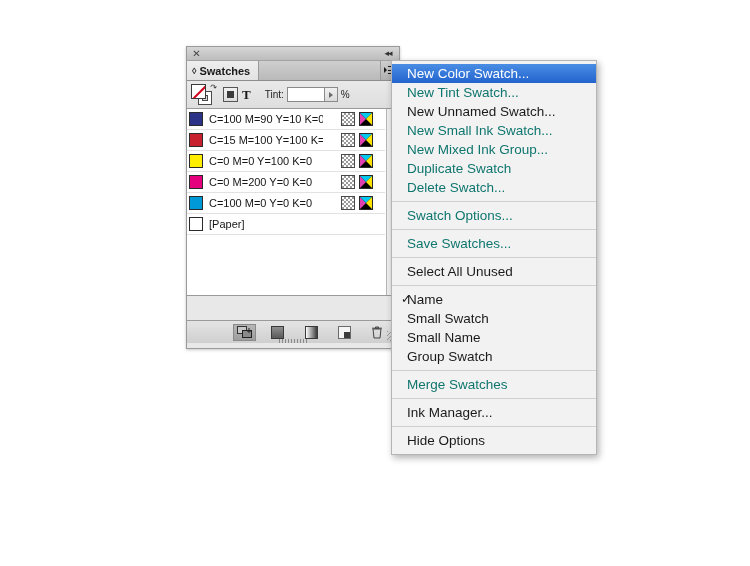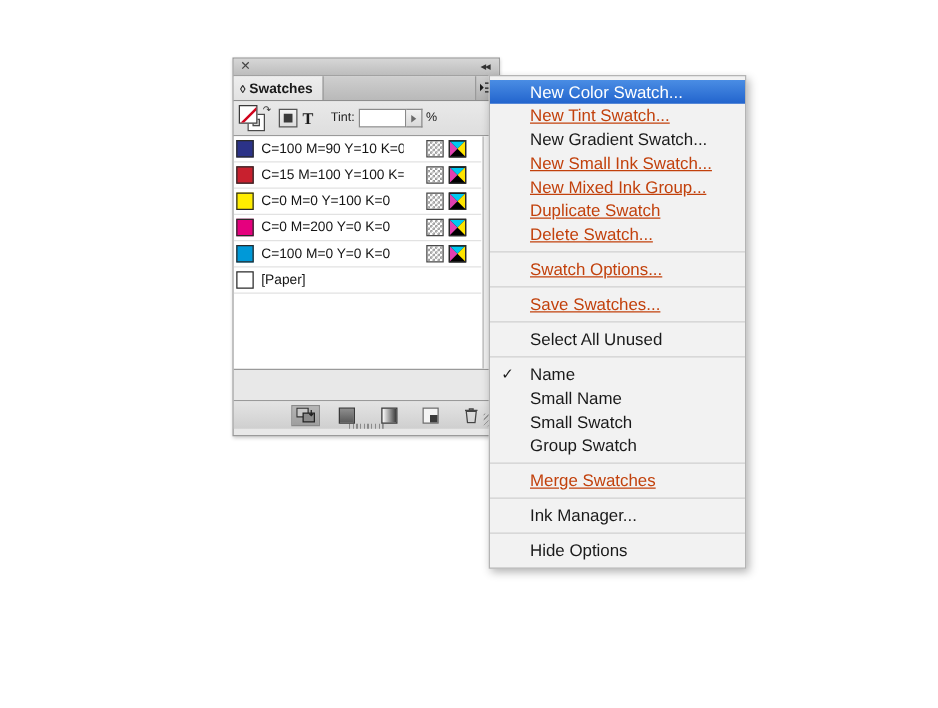--- a/index.html
+++ b/index.html
@@ -408,27 +408,27 @@
     border: 1px solid #b4b4b4;
     box-shadow: 2px 3px 7px rgba(0,0,0,0.30);
     box-sizing: border-box;
     padding: 3px 0 4px 0;
     font-size: 13.5px;
     color: #1a1a1a;
   }
   .menu-item {
     height: 19px;
     line-height: 19px;
-    padding-left: 32px;
+    padding-left: 15px;
     white-space: nowrap;
     cursor: default;
     position: relative;
     font-size: 13.5px;
   }
-  .menu-item.disabled { color: #c2410c; text-decoration: underline; }
+  .menu-item.disabled { color: #0f766e; }
   .menu-item.highlighted {
     background: linear-gradient(to bottom,#4a8de4 0%, #2264cd 100%);
     color: #ffffff;
   }
   .menu-item .check {
     position: absolute;
     left: 9px;
     top: 0;
     font-size: 12px;
     color: #1a1a1a;
@@ -600,35 +600,35 @@
           <path d="M1 3.2 h10" stroke="#444" stroke-width="1"></path>
           <path d="M4.5 2 h3 v1.2 h-3 z" fill="none" stroke="#444" stroke-width="1"></path>
         </svg>
       </div>
     </div>
 </div>
 
 <div id="panel-menu">
     <div class="menu-item highlighted"><span>New Color Swatch...</span></div>
     <div class="menu-item disabled"><span>New Tint Swatch...</span></div>
-    <div class="menu-item"><span>New Gradient Swatch...</span></div>
+    <div class="menu-item"><span>New Unnamed Swatch...</span></div>
     <div class="menu-item disabled"><span>New Small Ink Swatch...</span></div>
     <div class="menu-item disabled"><span>New Mixed Ink Group...</span></div>
     <div class="menu-item disabled"><span>Duplicate Swatch</span></div>
     <div class="menu-item disabled"><span>Delete Swatch...</span></div>
     <div class="menu-sep"></div>
     <div class="menu-item disabled"><span>Swatch Options...</span></div>
     <div class="menu-sep"></div>
     <div class="menu-item disabled"><span>Save Swatches...</span></div>
     <div class="menu-sep"></div>
     <div class="menu-item"><span>Select All Unused</span></div>
     <div class="menu-sep"></div>
     <div class="menu-item"><span class="check">✓</span><span>Name</span></div>
+    <div class="menu-item"><span>Small Swatch</span></div>
     <div class="menu-item"><span>Small Name</span></div>
-    <div class="menu-item"><span>Small Swatch</span></div>
     <div class="menu-item"><span>Group Swatch</span></div>
     <div class="menu-sep"></div>
     <div class="menu-item disabled"><span>Merge Swatches</span></div>
     <div class="menu-sep"></div>
     <div class="menu-item"><span>Ink Manager...</span></div>
     <div class="menu-sep"></div>
     <div class="menu-item"><span>Hide Options</span></div>
   </div>
 
 </body></html>

